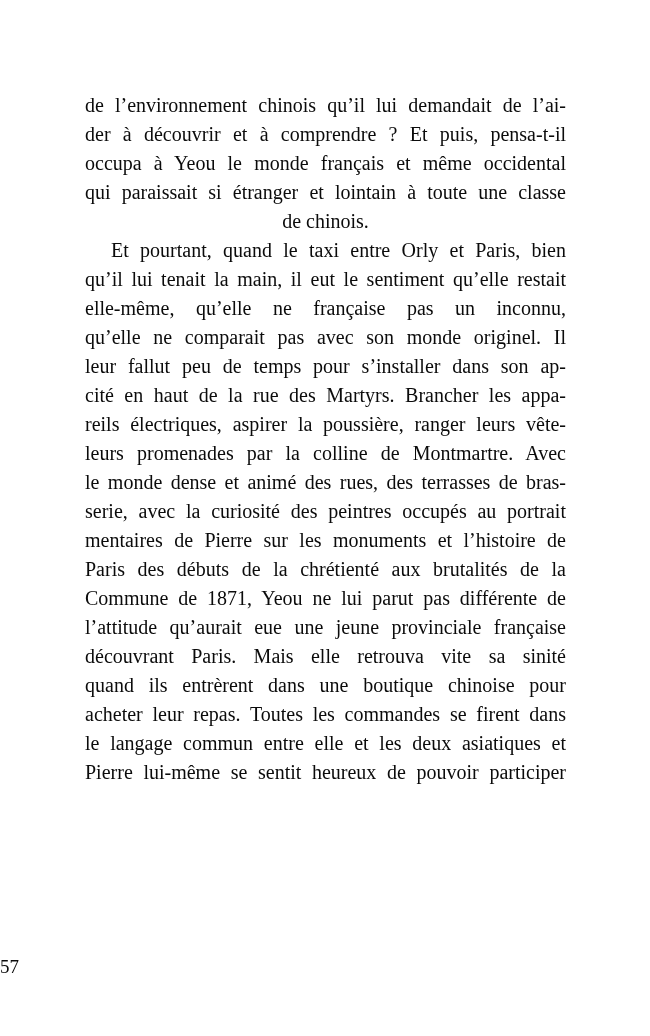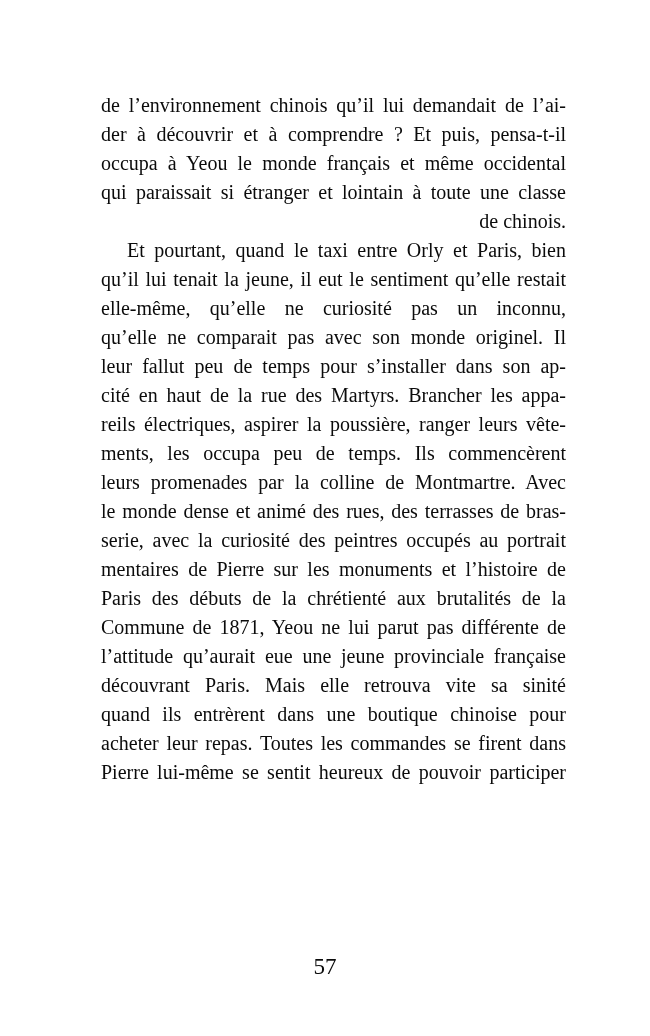--- a/index.html
+++ b/index.html
@@ -17,68 +17,67 @@
   }
   .text-block {
     position: absolute;
     left: 85px;
     top: 91px;
     width: 481px;
     font-size: 20px;
     line-height: 29px;
   }
   .line {
-    text-align: right;
+    text-align: center;
     white-space: normal;
     overflow: hidden;
     max-height: 30px;
   }
   .line.just {
     text-align: justify;
     text-align-last: justify;
-    margin-left: 16px;
     -moz-text-align-last: justify;
   }
   .line.indent {
     text-indent: 26px;
   }
   .page-number {
     position: absolute;
     top: 955px;
     left: 0;
     width: 650px;
-    text-align: center;
-    font-size: 23px;
+    text-align: left;
+    font-size: 19px;
     line-height: 24px;
   }
 </style>
 </head>
 <body>
 
 <div class="page">
   <div class="text-block" id="text-block">
       <div class="line just">de l’environnement chinois qu’il lui demandait de l’ai-</div>
       <div class="line just">der à découvrir et à comprendre ? Et puis, pensa-t-il</div>
       <div class="line just">occupa à Yeou le monde français et même occidental</div>
       <div class="line just">qui paraissait si étranger et lointain à toute une classe</div>
       <div class="line">de chinois.</div>
       <div class="line just indent">Et pourtant, quand le taxi entre Orly et Paris, bien</div>
-      <div class="line just">qu’il lui tenait la jeune, il eut le sentiment qu’elle restait</div>
-      <div class="line just">elle-même, qu’elle ne curiosité pas un inconnu,</div>
+      <div class="line just">qu’il lui tenait la main, il eut le sentiment qu’elle restait</div>
+      <div class="line just">elle-même, qu’elle ne française pas un inconnu,</div>
       <div class="line just">qu’elle ne comparait pas avec son monde originel. Il</div>
       <div class="line just">leur fallut peu de temps pour s’installer dans son ap-</div>
       <div class="line just">cité en haut de la rue des Martyrs. Brancher les appa-</div>
       <div class="line just">reils électriques, aspirer la poussière, ranger leurs vête-</div>
-      <div class="line just">ments, les occupa peu de temps. Ils commencèrent</div>
       <div class="line just">leurs promenades par la colline de Montmartre. Avec</div>
       <div class="line just">le monde dense et animé des rues, des terrasses de bras-</div>
       <div class="line just">serie, avec la curiosité des peintres occupés au portrait</div>
       <div class="line just">mentaires de Pierre sur les monuments et l’histoire de</div>
       <div class="line just">Paris des débuts de la chrétienté aux brutalités de la</div>
       <div class="line just">Commune de 1871, Yeou ne lui parut pas différente de</div>
       <div class="line just">l’attitude qu’aurait eue une jeune provinciale française</div>
       <div class="line just">découvrant Paris. Mais elle retrouva vite sa sinité</div>
       <div class="line just">quand ils entrèrent dans une boutique chinoise pour</div>
       <div class="line just">acheter leur repas. Toutes les commandes se firent dans</div>
+      <div class="line just">le langage commun entre elle et les deux asiatiques et</div>
       <div class="line just">Pierre lui-même se sentit heureux de pouvoir participer</div>
     </div>
   <div class="page-number">57</div>
 </div>
 
 </body></html>

